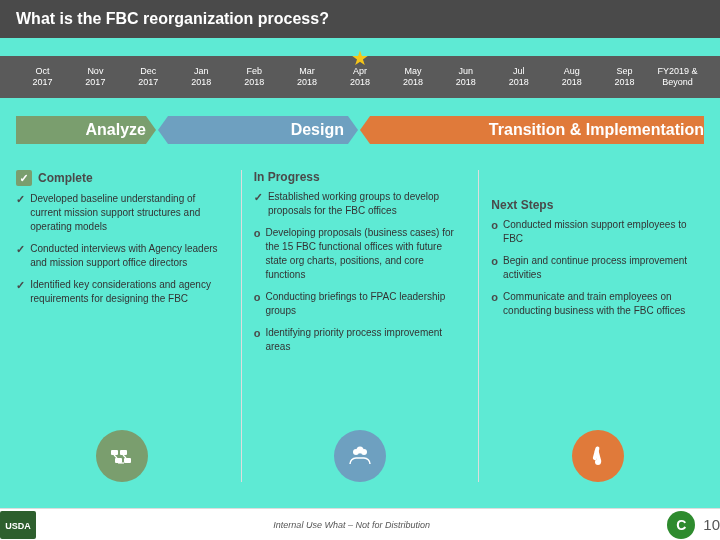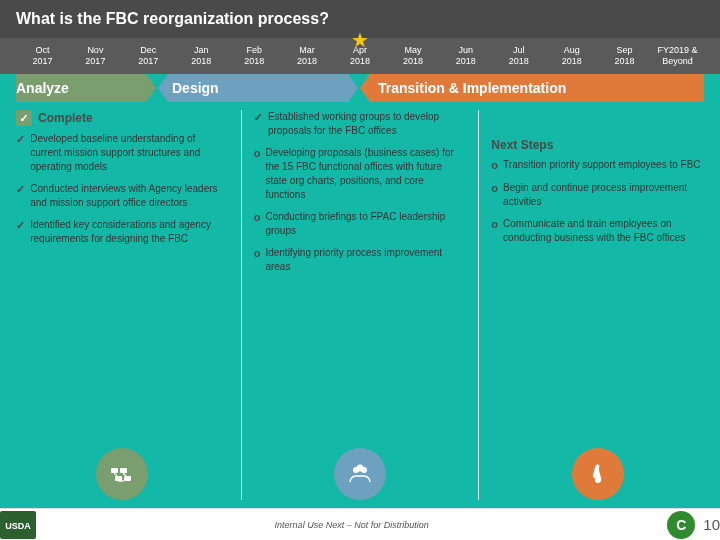--- a/index.html
+++ b/index.html
@@ -7,40 +7,41 @@
       font-family: Arial, sans-serif;
       background: #f0f0f0;
       width: 720px;
       height: 540px;
       overflow: hidden;
       font-size: 11px;
     }
     .slide {
       width: 720px;
       height: 540px;
-      background: #14b8a6;
+      background: #5eead4;
       display: flex;
       flex-direction: column;
+      gap: 18px;
     }
     
     .header {
       background: #4a4a4a;
       color: white;
       padding: 10px 16px;
       font-size: 16px;
       font-weight: bold;
     }
     
     .timeline-bar {
       background: #5a5a5a;
       display: flex;
       align-items: stretch;
       padding: 0 16px;
       position: relative;
-      height: 36px;
+      height: 42px;
     }
     .timeline-months {
       display: flex;
       flex: 1;
       align-items: center;
     }
     .timeline-month {
       flex: 1;
       text-align: center;
       color: white;
@@ -52,23 +53,23 @@
     .phase-bar {
       display: flex;
       padding: 0 16px;
       gap: 2px;
       height: 28px;
       align-items: stretch;
     }
     .phase {
       display: flex;
       align-items: center;
-      justify-content: flex-start;
-      font-weight: bold;
-      font-size: 14px;
+      justify-content: flex-end;
+      font-weight: bold;
+      font-size: 16px;
       color: white;
       position: relative;
     }
     .phase-analyze {
       background: #7a9e6e;
       width: 140px;
       clip-path: polygon(0 0, calc(100% - 10px) 0, 100% 50%, calc(100% - 10px) 100%, 0 100%);
       padding-right: 10px;
     }
     .phase-design {
@@ -274,20 +275,23 @@
             <line x1="15" y1="13" x2="18" y2="16" stroke="white" stroke-width="1.2"></line>
             <line x1="10" y1="21" x2="16" y2="21" stroke="white" stroke-width="1.2"></line>
           </svg>
         </div>
       </div>
     </div>
 
     <div class="col-divider"></div>
 
     <div class="column col-progress">
+      <div class="col-header">
+        <span>In Progress</span>
+      </div>
       <div class="items-list" id="progress-list">
           <div class="item">
             <span class="item-icon">✓</span>
             <span class="item-text">Established working groups to develop proposals for the FBC offices</span>
           </div>
           <div class="item">
             <span class="item-icon">o</span>
             <span class="item-text">Developing proposals (business cases) for the 15 FBC functional offices with future state org charts, positions, and core functions</span>
           </div>
           <div class="item">
@@ -314,21 +318,21 @@
 
     <div class="col-divider"></div>
 
     <div class="column col-next">
       <div class="col-header">
         <span>Next Steps</span>
       </div>
       <div class="items-list" id="next-list">
           <div class="item">
             <span class="item-icon">o</span>
-            <span class="item-text">Transition priority support employees to FBC</span>
+            <span class="item-text">Conducted mission support employees to FBC</span>
           </div>
           <div class="item">
             <span class="item-icon">o</span>
             <span class="item-text">Begin and continue process improvement activities</span>
           </div>
           <div class="item">
             <span class="item-icon">o</span>
             <span class="item-text">Communicate and train employees on conducting business with the FBC offices</span>
           </div>
         </div>
@@ -348,21 +352,21 @@
 
   <div class="footer">
     <div class="footer-logo">
 
       <svg width="36" height="28" viewBox="0 0 36 28">
         <rect x="0" y="0" width="36" height="28" fill="#2e5f2e" rx="2"></rect>
         <text x="18" y="18" text-anchor="middle" fill="white" font-size="9" font-weight="bold" font-family="Arial">USDA</text>
       </svg>
     </div>
     <div class="footer-center">
-      <span>Internal Use Next – Not for Distribution</span>
+      <span>Internal Use What – Not for Distribution</span>
     </div>
     <div class="footer-right">
       <div class="c-logo">C</div>
       <span class="page-num">10</span>
     </div>
   </div>
 
 </div>
 
 </body></html>

